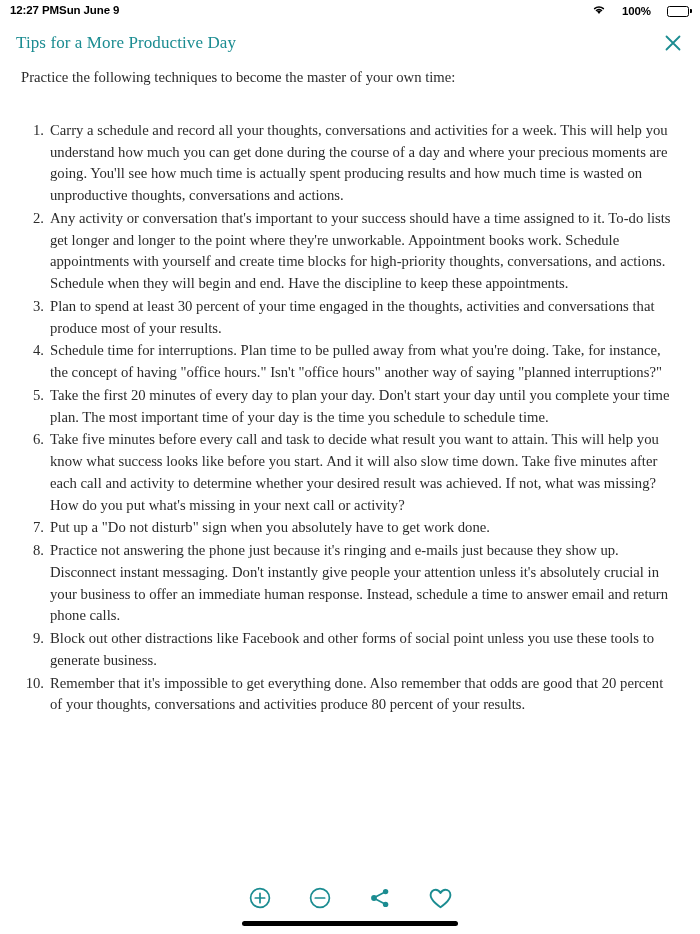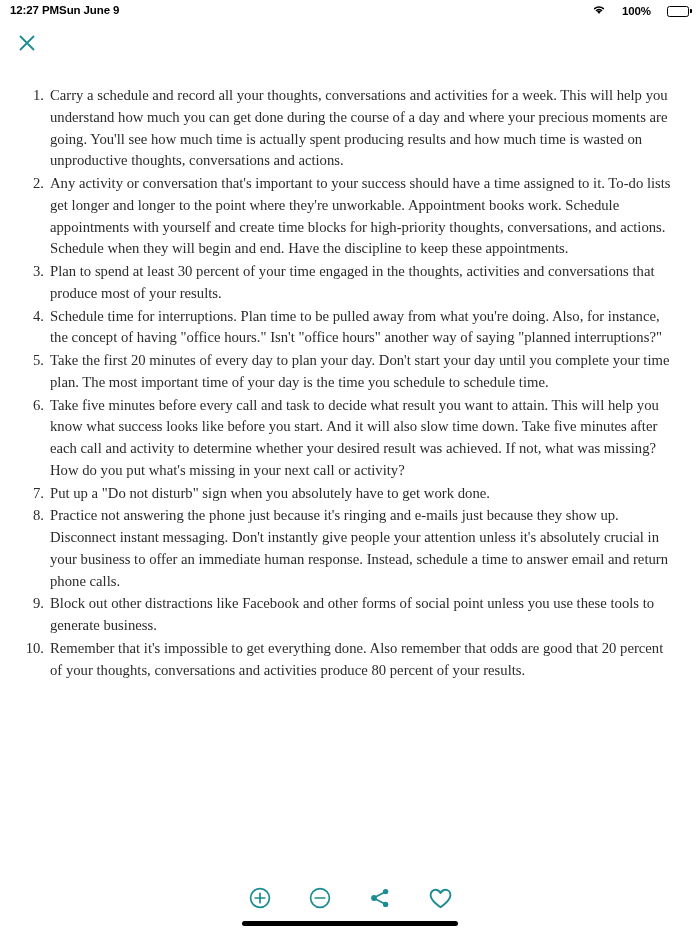--- a/index.html
+++ b/index.html
@@ -171,33 +171,35 @@
     </span>
     <span>100%</span>
     <span class="battery-wrap">
       <span class="battery-body"><span class="battery-fill"></span></span>
       <span class="battery-cap"></span>
     </span>
   </div>
 </div>
 
 <div class="titlebar">
+  <div class="doc-title">Tips for a More Productive Day</div>
   <div class="close-btn">
     <svg width="22" height="22" viewBox="0 0 22 22">
       <path d="M4.5 4.5 L17.5 17.5 M17.5 4.5 L4.5 17.5" stroke="#1b8c91" stroke-width="1.8" stroke-linecap="round"></path>
     </svg>
   </div>
 </div>
 
 <div class="article">
+  <p class="intro">Practice the following techniques to become the master of your own time:</p>
   <ol class="tips">
     <li>Carry a schedule and record all your thoughts, conversations and activities for a week. This will help you understand how much you can get done during the course of a day and where your precious moments are going. You'll see how much time is actually spent producing results and how much time is wasted on unproductive thoughts, conversations and actions.</li>
     <li>Any activity or conversation that's important to your success should have a time assigned to it. To-do lists get longer and longer to the point where they're unworkable. Appointment books work. Schedule appointments with yourself and create time blocks for high-priority thoughts, conversations, and actions. Schedule when they will begin and end. Have the discipline to keep these appointments.</li>
     <li>Plan to spend at least 30 percent of your time engaged in the thoughts, activities and conversations that produce most of your results.</li>
-    <li>Schedule time for interruptions. Plan time to be pulled away from what you're doing. Also, for instance, the concept of having "office hours." Isn't "office hours" another way of saying "planned interruptions?"</li>
+    <li>Schedule time for interruptions. Plan time to be pulled away from what you're doing. Take, for instance, the concept of having "office hours." Isn't "office hours" another way of saying "planned interruptions?"</li>
     <li>Take the first 20 minutes of every day to plan your day. Don't start your day until you complete your time plan. The most important time of your day is the time you schedule to schedule time.</li>
     <li>Take five minutes before every call and task to decide what result you want to attain. This will help you know what success looks like before you start. And it will also slow time down. Take five minutes after each call and activity to determine whether your desired result was achieved. If not, what was missing? How do you put what's missing in your next call or activity?</li>
     <li>Put up a "Do not disturb" sign when you absolutely have to get work done.</li>
     <li>Practice not answering the phone just because it's ringing and e-mails just because they show up. Disconnect instant messaging. Don't instantly give people your attention unless it's absolutely crucial in your business to offer an immediate human response. Instead, schedule a time to answer email and return phone calls.</li>
     <li>Block out other distractions like Facebook and other forms of social point unless you use these tools to generate business.</li>
     <li>Remember that it's impossible to get everything done. Also remember that odds are good that 20 percent of your thoughts, conversations and activities produce 80 percent of your results.</li>
   </ol>
 </div>
 
 <div class="toolbar">

